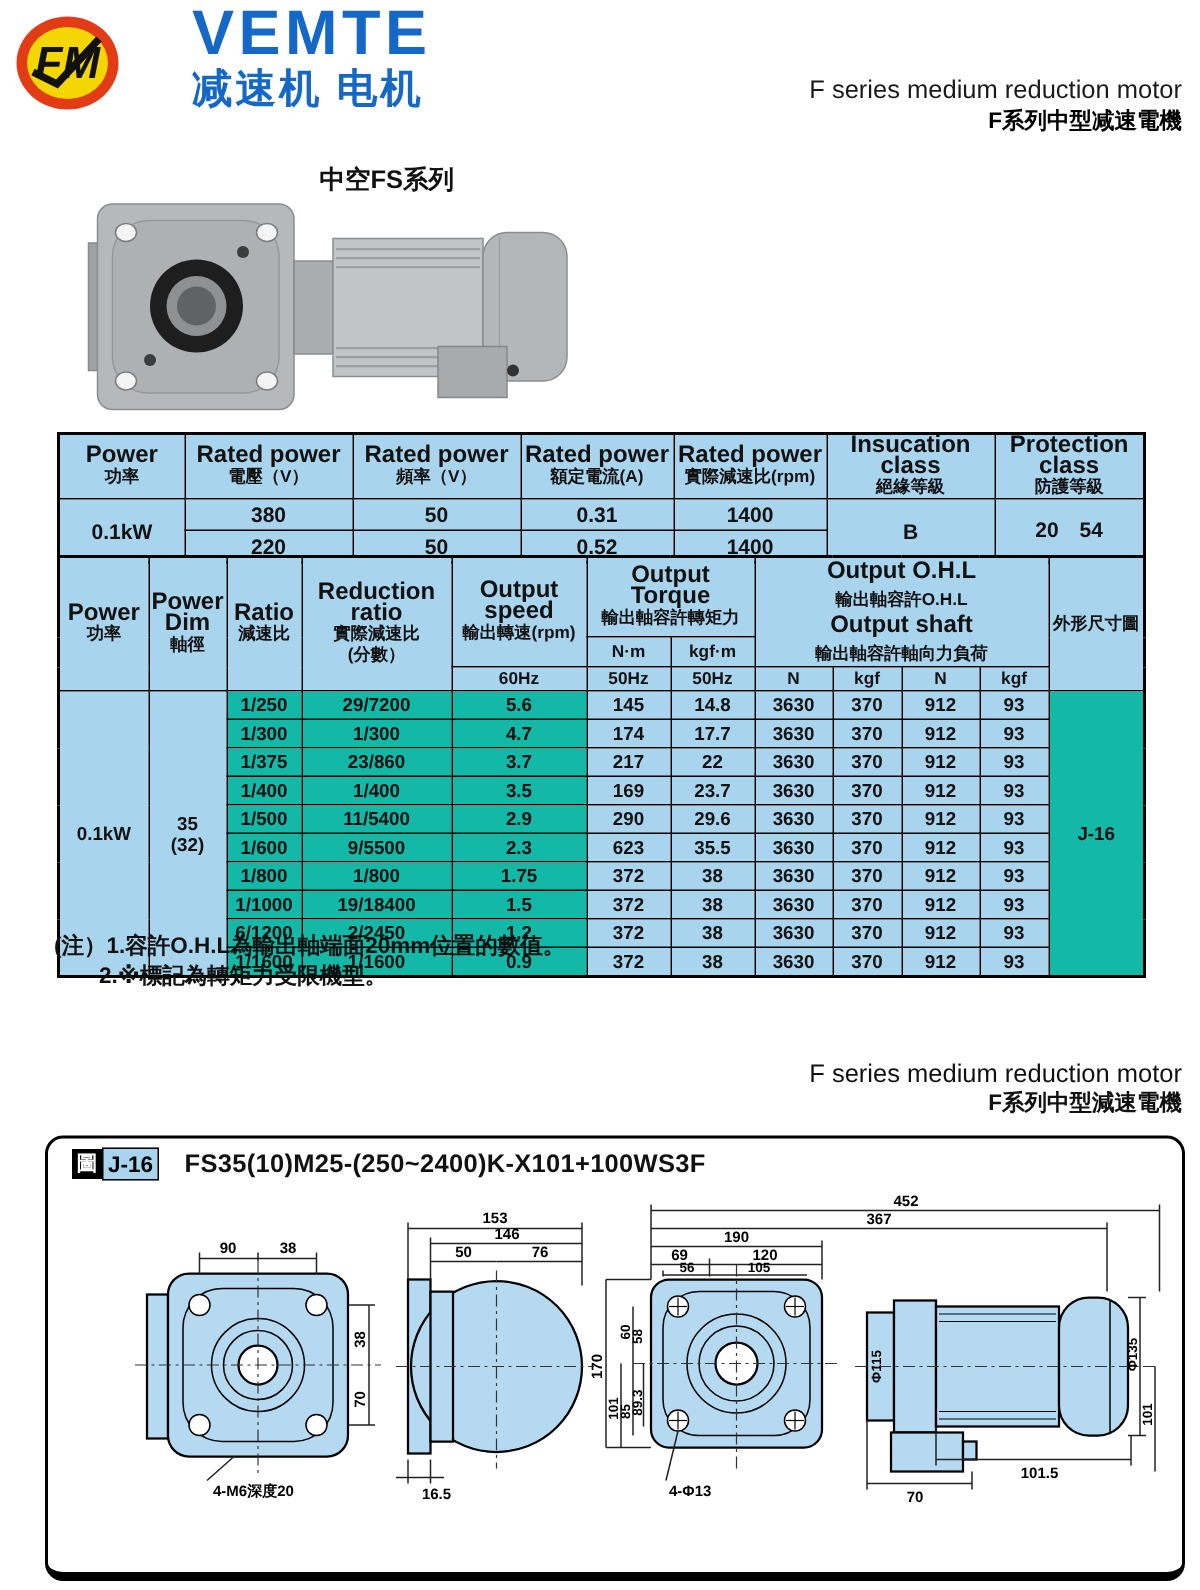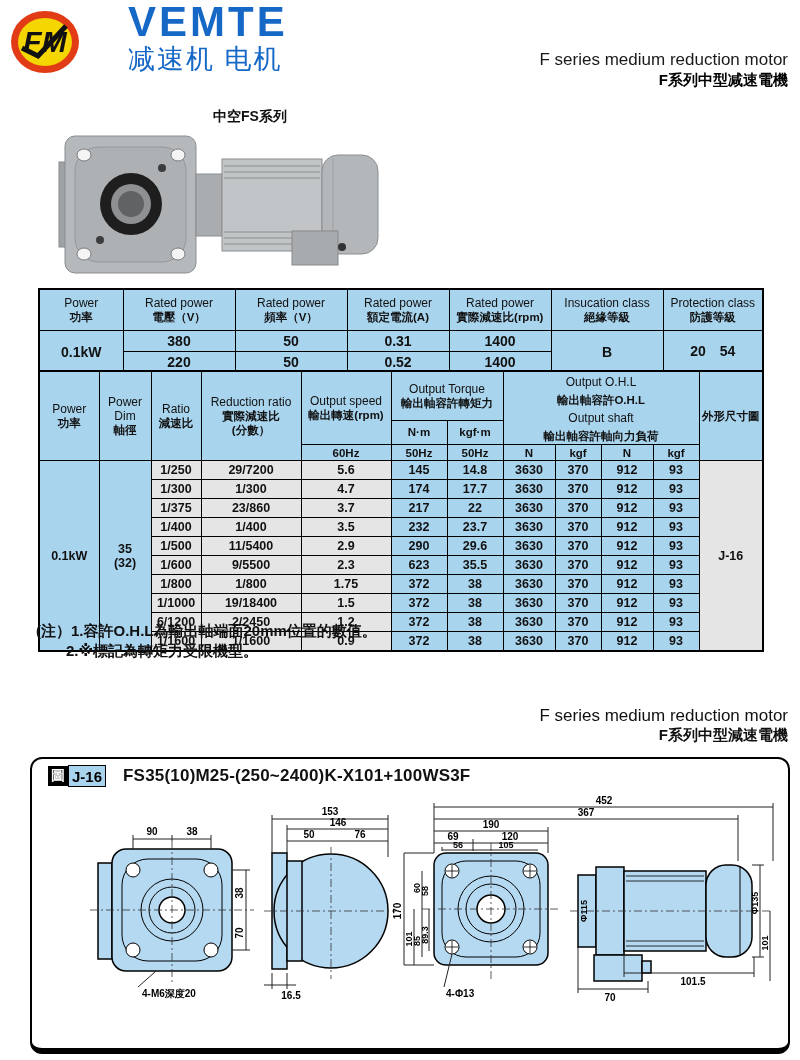--- a/index.html
+++ b/index.html
@@ -3,43 +3,43 @@
 <meta charset="utf-8">
 <style>
   html,body{margin:0;padding:0;background:#fff;}
   .page{position:relative;width:800px;height:1060px;background:#fff;overflow:hidden;
         font-family:"Liberation Sans","DejaVu Sans",sans-serif;color:#111;}
 
   
   .logo{position:absolute;left:8px;top:8px;width:74px;height:68px;}
   .brand-text{position:absolute;left:84px;top:0;margin-left:44px;}
   .brand-name{font-size:42px;font-weight:bold;color:#1668c6;letter-spacing:3px;line-height:44px;}
-  .brand-sub{font-size:27px;font-weight:normal;color:#1668c6;letter-spacing:2px;line-height:30px;}
+  .brand-sub{font-size:27px;font-weight:bold;color:#1668c6;letter-spacing:2px;line-height:30px;}
   .head-title{position:absolute;right:12px;top:50px;text-align:right;}
   .head-title .en{font-size:17px;color:#1a1a1a;}
   .head-title .zh{font-size:15px;font-weight:bold;color:#000000;margin-top:1px;}
-  .series-label{position:absolute;left:213px;top:108px;font-size:14px;font-weight:bold;text-align:right;}
+  .series-label{position:absolute;left:213px;top:108px;font-size:17px;font-weight:bold;text-align:right;}
 
   .product-photo{position:absolute;left:55px;top:132px;}
 
   
   table{border-collapse:collapse;table-layout:fixed;}
   .spec1{position:absolute;left:38px;top:288px;width:724px;border:2px solid #000;}
   .spec2{position:absolute;left:38px;top:370px;width:724px;border:2px solid #000;}
   .spec1 th,.spec1 td,.spec2 th,.spec2 td{
      border:1px solid #000;text-align:center;vertical-align:middle;
      padding:0 1px;overflow:hidden;background:#a9d4ee;}
   .spec1 th{height:40px;}
   .spec1 td{height:20px;font-size:14px;font-weight:bold;}
-  .hen{display:block;font-size:12px;font-weight:normal;line-height:14px;}
+  .hen{display:block;font-size:16px;font-weight:bold;line-height:14px;}
   .hzh{display:block;font-size:11.5px;font-weight:bold;line-height:14px;}
   .spec2 .h1{height:32px;}
   .spec2 .h2{height:16px;font-size:11.5px;font-weight:bold;}
   .spec2 td{height:18px;font-size:12.5px;font-weight:bold;}
-  .spec2 td.wcell{background:#e5e5e5;}
+  .spec2 td.wcell{background:#14b8a6;}
   .big{font-size:14px;}
   .ohl-head span{display:inline-block;margin:0 6px;}
 
   
   .notes{position:absolute;left:36px;top:621px;font-size:15px;font-weight:bold;line-height:20px;}
   .notes .l2{margin-left:30px;}
 
   
   .head-title2{position:absolute;right:12px;top:706px;text-align:right;}
   .head-title2 .en{font-size:17px;}
@@ -270,21 +270,21 @@
       <td>22</td>
       <td>3630</td>
       <td>370</td>
       <td>912</td>
       <td>93</td>
     </tr>
     <tr>
       <td class="wcell">1/400</td>
       <td class="wcell">1/400</td>
       <td class="wcell">3.5</td>
-      <td>232</td>
+      <td>169</td>
       <td>23.7</td>
       <td>3630</td>
       <td>370</td>
       <td>912</td>
       <td>93</td>
     </tr>
     <tr>
       <td class="wcell">1/500</td>
       <td class="wcell">11/5400</td>
       <td class="wcell">2.9</td>

